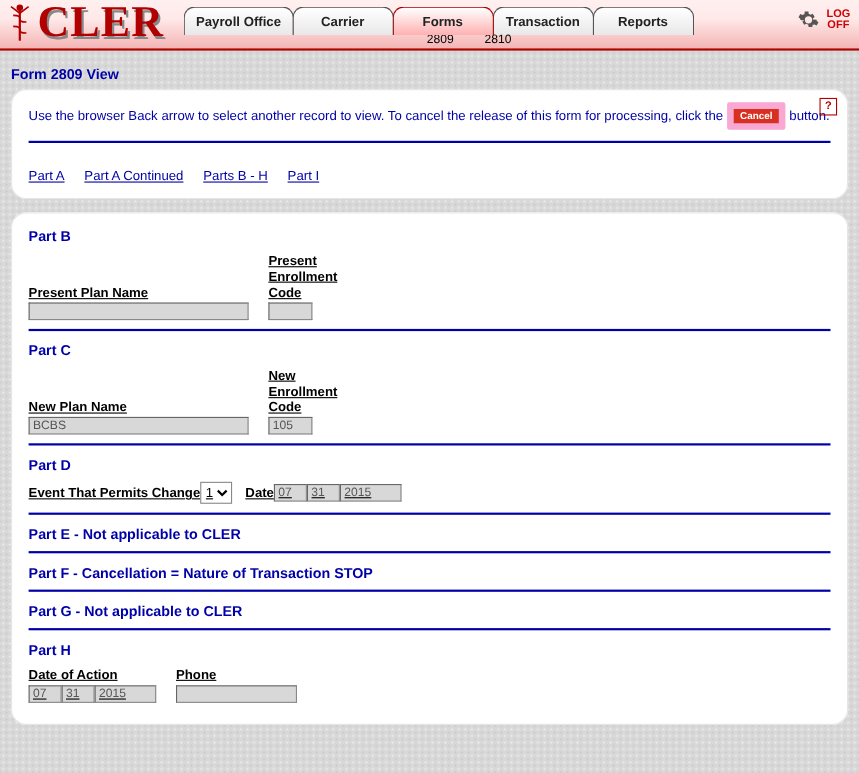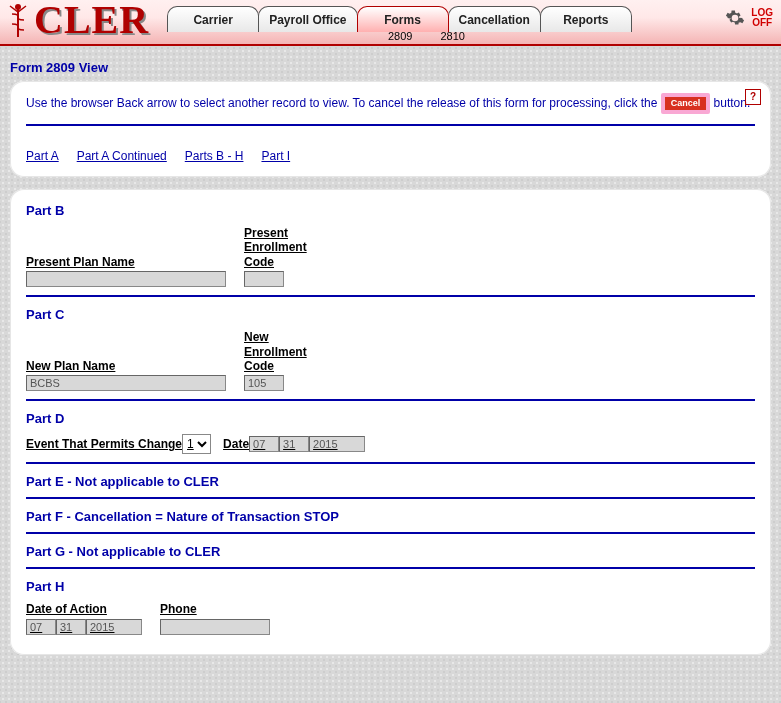--- a/index.html
+++ b/index.html
@@ -142,21 +142,21 @@
     line-height: 1.6;
     margin: 2px 0 10px 0;
   }
   .instr .cancel-btn {
     display: inline-block;
     vertical-align: middle;
     background: #d83020;
     color: #fff;
     font-size: 9px;
     font-weight: bold;
-    border: 4px solid #f9a8d4;
+    border: 6px solid #f9a8d4;
     padding: 0 6px;
     border-radius: 2px;
     line-height: 13px;
     cursor: pointer;
   }
   .anchor-row {
     border-top: 2px solid #0000a8;
     padding-top: 23px;
     display: flex;
     gap: 18px;
@@ -239,24 +239,24 @@
       <circle cx="12" cy="5" r="3" fill="currentColor"></circle>
       <rect x="11" y="7" width="2" height="28" fill="currentColor"></rect>
       <path d="M4 4 L12 10 L20 4" stroke="currentColor" stroke-width="1.5" fill="none"></path>
       <path d="M6 12 C18 12 6 18 18 18" stroke="currentColor" stroke-width="1.5" fill="none"></path>
       <path d="M6 22 C18 22 6 28 18 28" stroke="currentColor" stroke-width="1.5" fill="none"></path>
     </svg>
   </div>
   <div class="logo">CLER</div>
 
   <div class="tabs">
+    <div class="tab">Payroll Office</div>
     <div class="tab">Carrier</div>
-    <div class="tab">Payroll Office</div>
     <div class="tab active">Forms</div>
-    <div class="tab">Cancellation</div>
+    <div class="tab">Transaction</div>
     <div class="tab">Reports</div>
   </div>
 
   <div class="subtabs">
     <span>2809</span>
     <span>2810</span>
   </div>
 
   <div class="gear">
     <svg viewBox="0 0 24 24">

